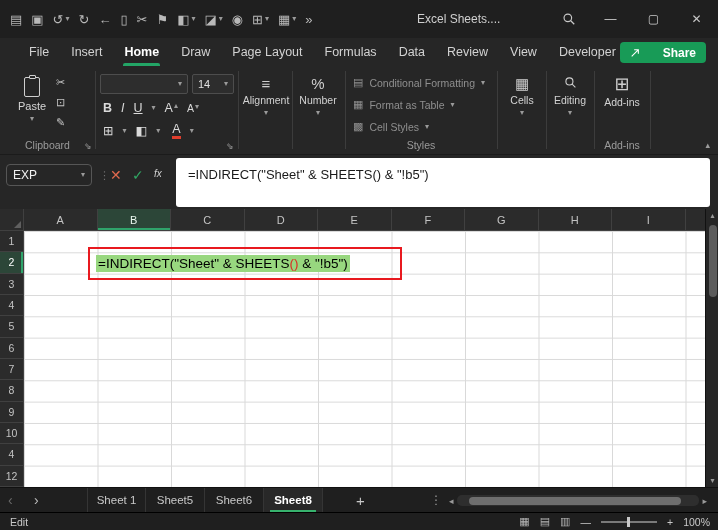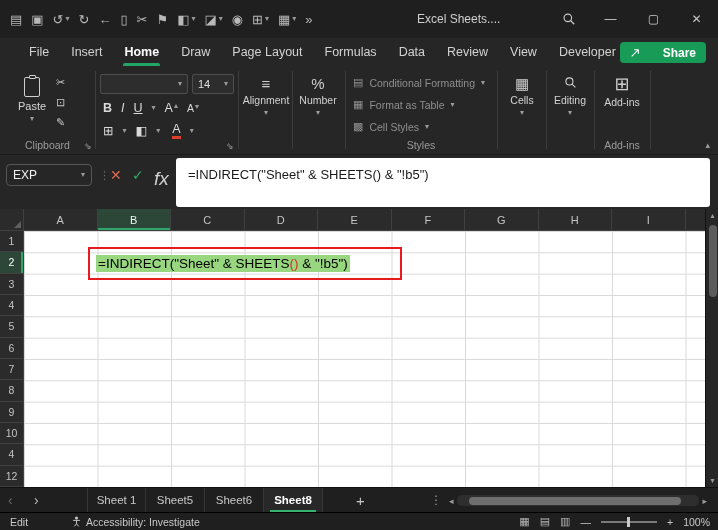--- a/index.html
+++ b/index.html
@@ -59,21 +59,21 @@
   .collapse { position:absolute; right:8px; bottom:4px; font-size:9px; color:#9b9b9b; }
 
   
   .fbar { position:absolute; top:155px; left:0; width:718px; height:54px; background:#262626; }
   .namebox { position:absolute; left:6px; top:9px; width:86px; height:22px; background:#262626;
              border:1px solid #565656; border-radius:4px; display:flex; align-items:center;
              justify-content:space-between; padding:0 6px; font-size:12px; color:#f0f0f0; }
   .fdots { position:absolute; left:99px; top:14px; color:#6f6f6f; font-size:11px; }
   .fx-cancel { position:absolute; left:110px; top:12px; color:#e0694e; font-size:14px; }
   .fx-enter { position:absolute; left:132px; top:12px; color:#31a864; font-size:14px; }
-  .fx-fx { position:absolute; left:154px; top:13px; font-style:italic; font-size:19px; color:#d0d0d0; }
+  .fx-fx { position:absolute; left:154px; top:13px; font-style:italic; font-size:10px; color:#d0d0d0; }
   .finput { position:absolute; left:176px; top:3px; width:534px; height:49px; background:#fff;
             border-radius:3px; color:#1a1a1a; font-size:13px; padding:9px 12px; }
 
   
   .grid { position:absolute; top:209px; left:0; width:718px; height:278px; background:#fff; }
   .corner { position:absolute; left:0; top:0; width:24px; height:22px; background:#2b2b2b;
             border-right:1px solid #404040; border-bottom:1px solid #404040; }
   .corner::after { content:""; position:absolute; right:2px; bottom:2px; width:0; height:0;
                    border-left:7px solid transparent; border-bottom:7px solid #5f5f5f; }
   .colheads { position:absolute; left:24px; top:0; width:681px; height:22px; background:#2b2b2b;
@@ -385,27 +385,20 @@
       <span class="hsar">◂</span>
       <div class="htrack">
         <div class="hthumb"></div>
       </div>
       <span class="hsar">▸</span>
     </div>
   </div>
 
   <div class="statusbar">
     <span class="smode">Edit</span>
-    <span class="sacc">
-      <svg width="9" height="11" viewBox="0 0 24 28">
-          <circle cx="12" cy="4.5" r="4" fill="#c9c9c9"></circle>
-          <path d="M3 11 H21 M12 11 V20 M12 20 L6 27 M12 20 L18 27" stroke="#c9c9c9" stroke-width="2.6" fill="none"></path>
-        </svg>
-      <span>Accessibility: Investigate</span>
-    </span>
     <div class="sright">
       <span class="vicon">▦</span>
       <span class="vicon">▤</span>
       <span class="vicon">▥</span>
       <span>—</span>
       <div class="ztrack">
           <div class="zthumb"></div>
         </div>
       <span>+</span>
       <span>100%</span>

